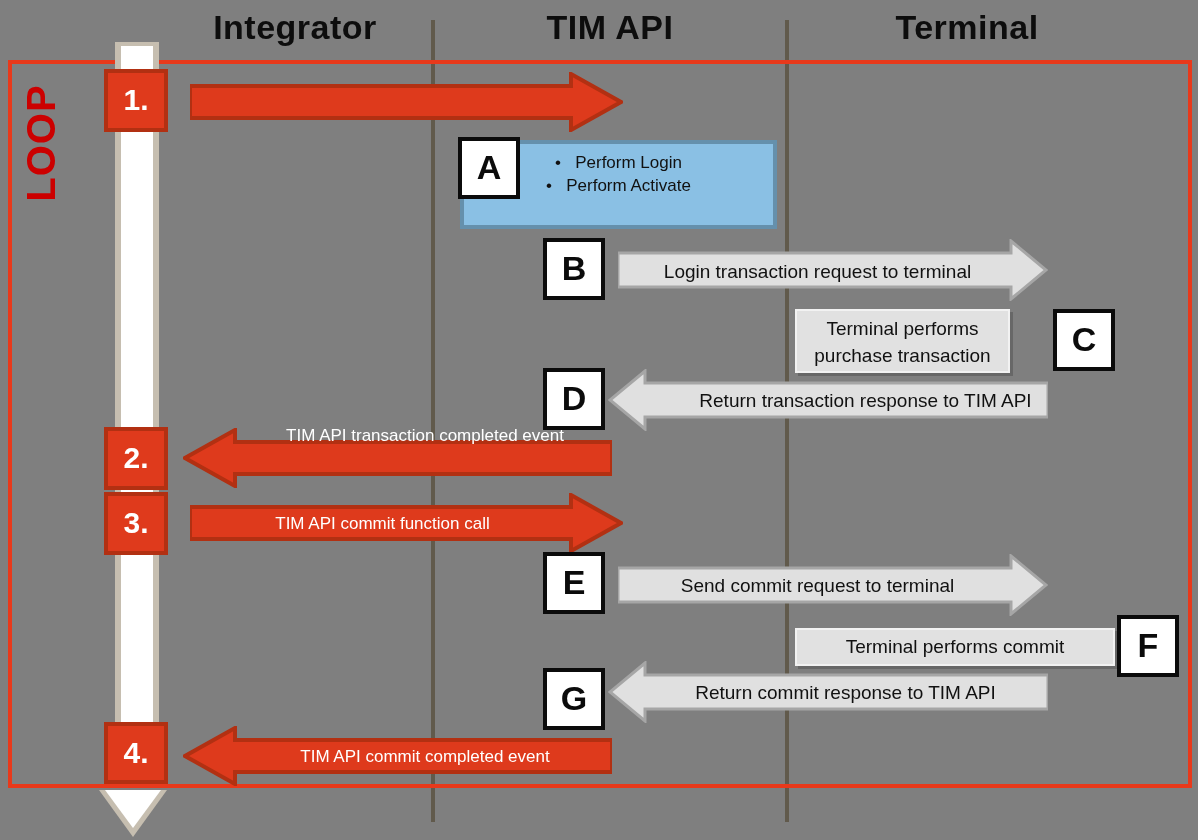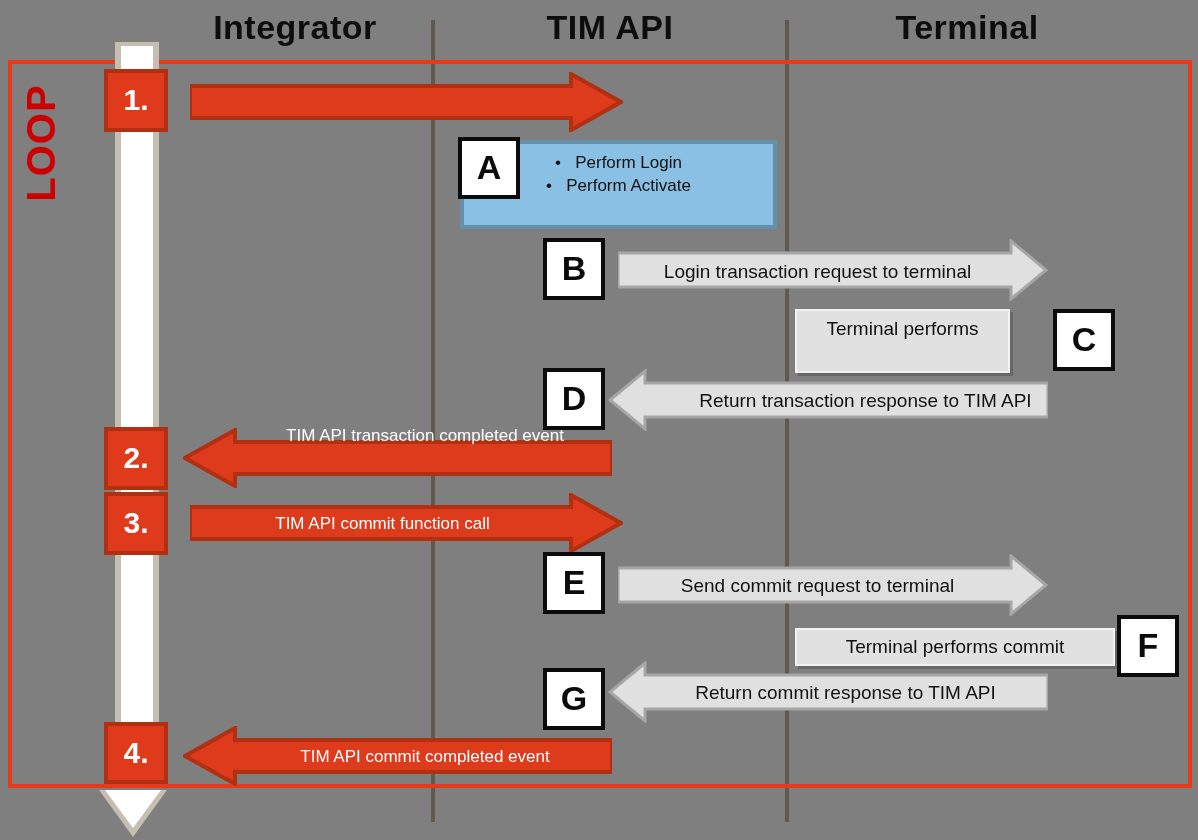--- a/index.html
+++ b/index.html
@@ -72,20 +72,21 @@
   <div class="col-header" style="left:433px;width:354px;">TIM API</div>
   <div class="col-header" style="left:787px;width:360px;">Terminal</div>
 
   <div class="note-box">
     <div class="note-line">Perform Login</div>
     <div class="note-line">Perform Activate</div>
   </div>
 
   <div class="info-box" style="left:795px;top:309px;width:215px;height:64px;padding-top:4px;">
     <div class="info-line">Terminal performs</div>
+    <div class="info-line">purchase transaction</div>
   </div>
   <div class="info-box" style="left:795px;top:628px;width:320px;height:38px;">
     <div class="info-line" style="line-height:33px;">Terminal performs commit</div>
   </div>
 
   <svg class="arrow-svg red-arrow" style="left:190px;top:72px;" width="433" height="60">
     <polygon points="0,14 381,14 381,2 431,30 381,58 381,46 0,46"></polygon>
   </svg>
   <svg class="arrow-svg red-arrow" style="left:183px;top:428px;" width="429" height="60">
     <polygon points="429,14 52,14 52,2 2,30 52,58 52,46 429,46"></polygon>

